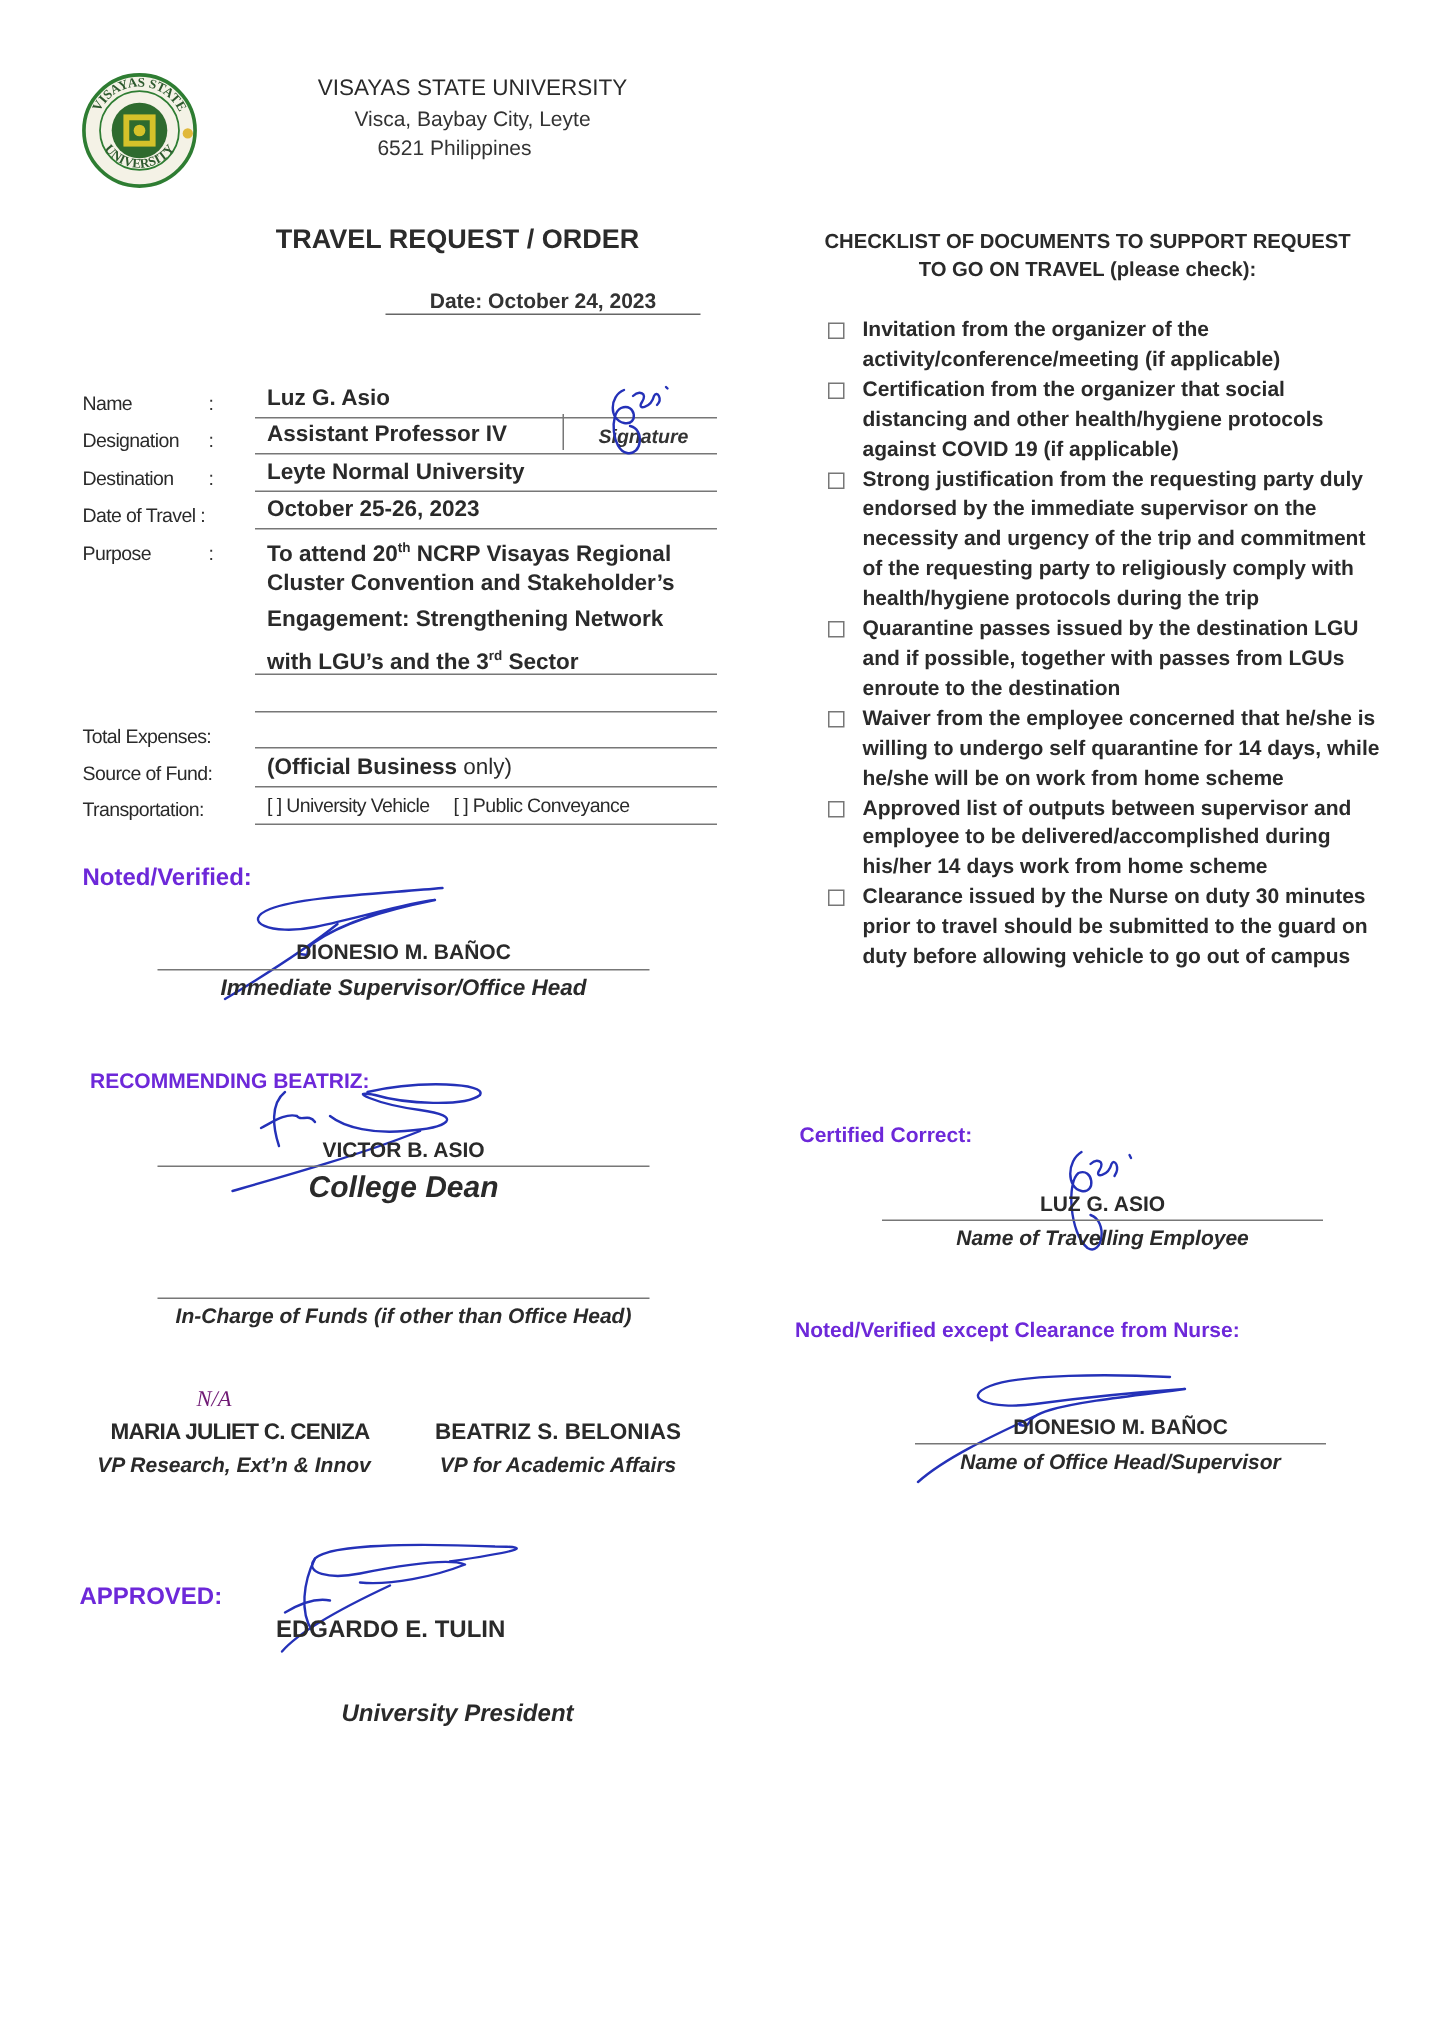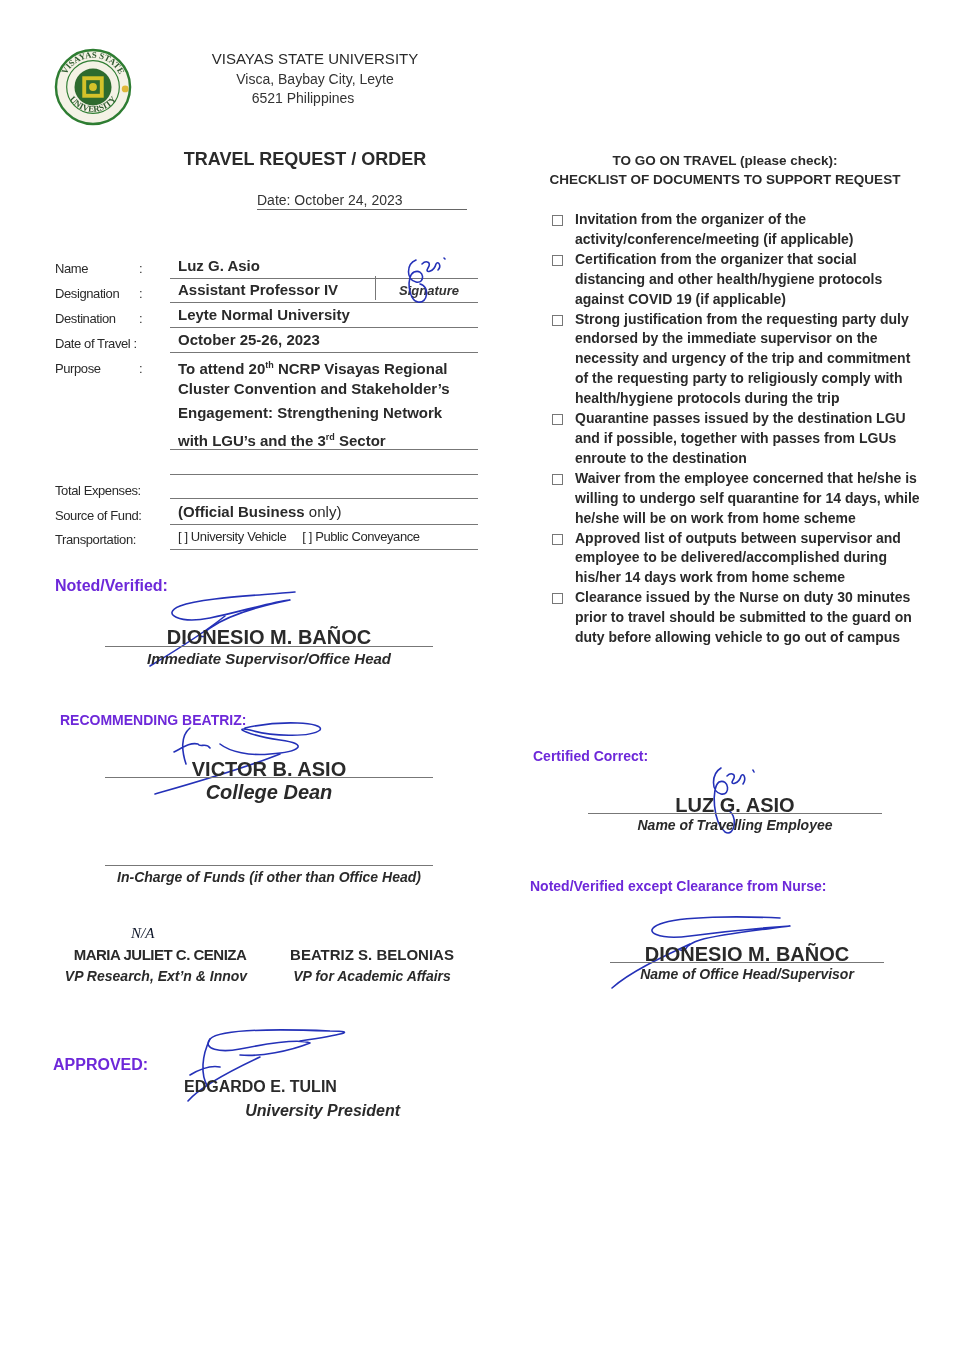--- a/index.html
+++ b/index.html
@@ -9,40 +9,40 @@
       overflow: hidden;
     }
     .abs { position: absolute; }
 
     
     #logo { left: 54px; top: 48px; width: 78px; height: 78px; }
     #uni-name { left: 180px; top: 50px; width: 270px; font-size: 15px; font-weight: normal; text-align: center; color: #2a2a2a; }
     #uni-addr1 { left: 180px; top: 71px; width: 270px; font-size: 14px; text-align: center; color: #333; }
     #uni-addr2 { left: 168px; top: 90px; width: 270px; font-size: 14px; text-align: center; color: #333; }
     #form-title { left: 150px; top: 149px; width: 310px; font-size: 18px; font-weight: bold; text-align: center; color: #2b2b2b; }
-    #date-line { left: 257px; top: 192px; width: 210px; font-size: 14px; text-align: left; border-bottom: 1px solid #666; padding-bottom: 1px; color: #333; }
+    #date-line { left: 257px; top: 192px; width: 210px; font-size: 14px; text-align: center; border-bottom: 1px solid #666; padding-bottom: 1px; color: #333; font-weight: bold; }
 
     
     .lbl { left: 55px; font-size: 13px; color: #2a2a2a; letter-spacing: -0.4px; }
     .colon { left: 139px; font-size: 13px; color: #333; }
     .val { left: 170px; width: 308px; font-size: 15px; color: #2a2a2a; border-bottom: 1px solid #777; padding-left: 8px; box-sizing: border-box; height: 24px; line-height: 22px; }
     .val.bold { font-weight: bold; }
     .purpose-line { left: 170px; width: 308px; font-size: 15px; font-weight: bold; color: #2a2a2a; padding-left: 8px; box-sizing: border-box; height: 24px; line-height: 22px; }
     #sig-divider { left: 375px; top: 276px; width: 1px; height: 24px; background: #777; }
     #sig-label { left: 380px; top: 283px; width: 98px; font-size: 13px; font-weight: bold; font-style: italic; color: #333; text-align: center; }
 
     .blank-line { left: 170px; width: 308px; height: 1px; background: #777; }
     .transport { font-size: 13px; letter-spacing: -0.4px; }
 
     
     .section-head { font-size: 15px; font-weight: bold; color: #6d28d9; }
-    .signer-name { font-size: 20px; font-weight: bold; color: #2a2a2a; text-align: center; }
+    .signer-name { font-size: 14px; font-weight: bold; color: #2a2a2a; text-align: center; }
     .signer-role { font-size: 14px; font-weight: bold; font-style: italic; color: #2a2a2a; text-align: center; }
     .sig-line { height: 1px; background: #777; }
-    .na { font-family: "Liberation Serif", serif; font-style: italic; font-size: 15px; color: #0f172a; }
+    .na { font-family: "Liberation Serif", serif; font-style: italic; font-size: 15px; color: #701a75; }
 
     
     #check-title { left: 540px; top: 151px; width: 370px; font-size: 13.5px; font-weight: bold; text-align: center; color: #2a2a2a; line-height: 19px; }
     #checklist { left: 550px; top: 210px; width: 370px; }
     .check-item { display: flex; align-items: flex-start; margin-bottom: 0; }
     .check-box { width: 9px; height: 9px; border: 1px solid #777; margin-top: 5px; flex: 0 0 auto; margin-right: 12px; margin-left: 2px; background: #fff; }
     .check-text { font-size: 14px; font-weight: bold; color: #2a2a2a; line-height: 19.9px; width: 345px; }
 
     .sig-svg { position: absolute; overflow: visible; }
     .sig-svg path { fill: none; stroke: #2431b8; stroke-width: 1.6; stroke-linecap: round; stroke-linejoin: round; }
@@ -147,25 +147,25 @@
 <div class="abs signer-name" style="left:272px;top:946px;width:200px;font-size:15px">BEATRIZ S. BELONIAS</div>
 <div class="abs signer-role" style="left:272px;top:968px;width:200px">VP for Academic Affairs</div>
 
 <div class="abs section-head" style="left:53px;top:1056px;font-size:16px">APPROVED:</div>
 <svg class="sig-svg" style="left:180px;top:1025px;width:190px;height:80px" viewBox="0 0 190 80">
   <path d="M120 16 C160 10,180 6,150 6 C100 4,40 4,30 14 C22 24,40 28,60 24 C90 18,120 14,130 18 C110 26,80 32,60 30" style="stroke: rgb(36, 49, 184);"></path>
   <path d="M30 14 C22 30,20 50,28 62 M10 50 C20 44,30 40,40 42" style="stroke: rgb(36, 49, 184);"></path>
   <path d="M80 32 C50 46,20 62,8 76" style="stroke: rgb(36, 49, 184);"></path>
 </svg>
 <div class="abs signer-name" style="left:184px;top:1078px;width:190px;font-size:16px;text-align:left">EDGARDO E. TULIN</div>
-<div class="abs signer-role" style="left:210px;top:1102px;width:190px;font-size:16px;text-align:right">University President</div>
+<div class="abs signer-role" style="left:210px;top:1134px;width:190px;font-size:16px;text-align:center">University President</div>
 
 <div id="check-title" class="abs">
+  <div>CHECKLIST OF DOCUMENTS TO SUPPORT REQUEST</div>
   <div>TO GO ON TRAVEL (please check):</div>
-  <div>CHECKLIST OF DOCUMENTS TO SUPPORT REQUEST</div>
 </div>
 
 <div id="checklist" class="abs">
   <div class="check-item">
     <span class="check-box"></span>
     <span class="check-text">Invitation from the organizer of the activity/conference/meeting (if applicable)</span>
   </div>
   <div class="check-item">
     <span class="check-box"></span>
     <span class="check-text">Certification from the organizer that social distancing and other health/hygiene protocols against COVID 19 (if applicable)</span>

